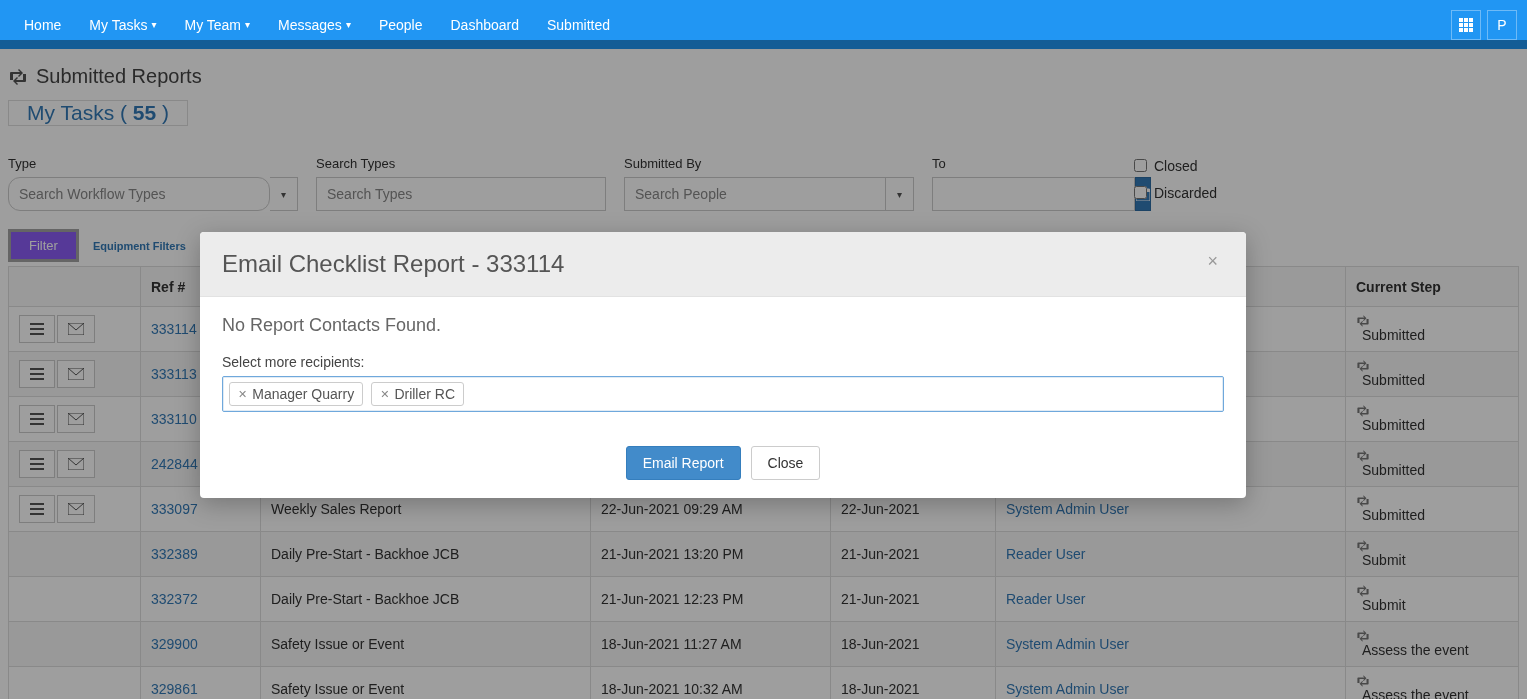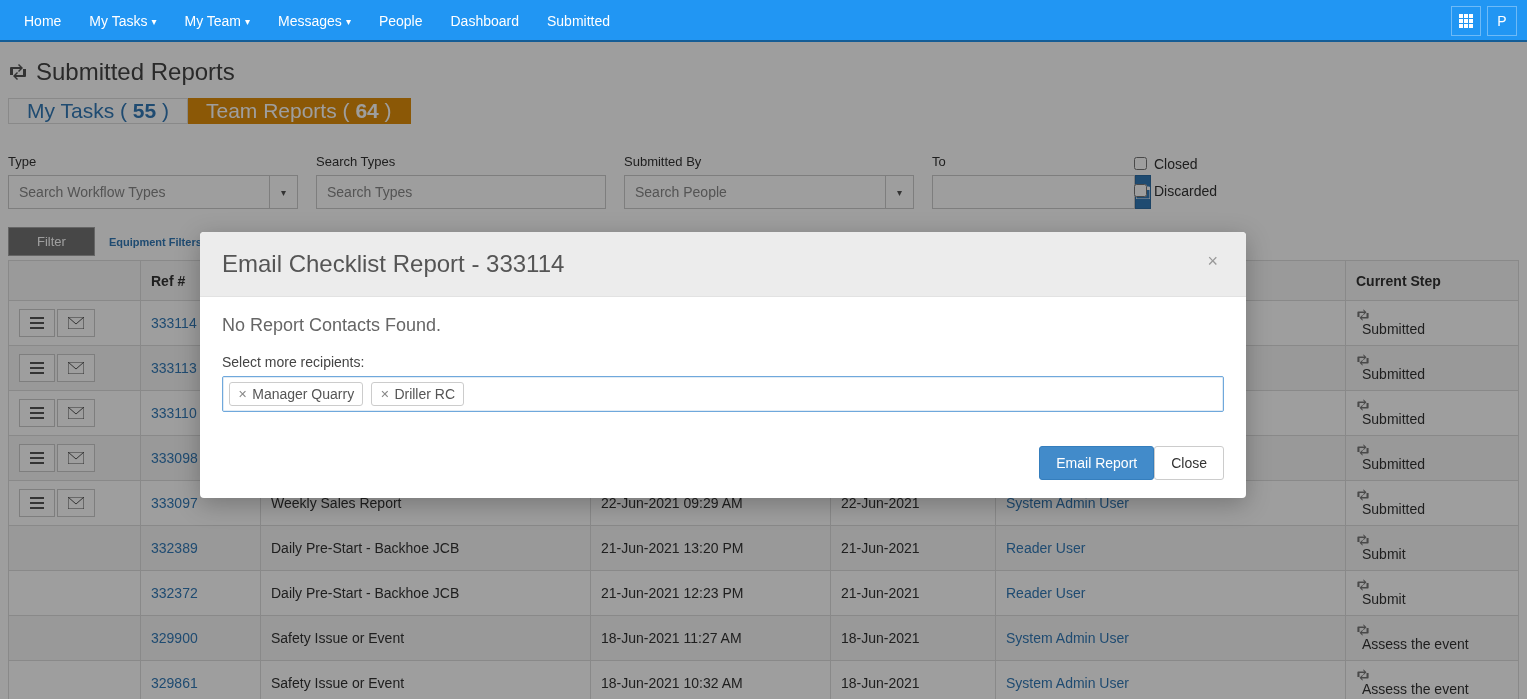--- a/index.html
+++ b/index.html
@@ -1,28 +1,28 @@
 <!DOCTYPE html>
 <html><head>
 <meta charset="utf-8">
 <style>
   * { box-sizing: border-box; }
   html, body { margin:0; padding:0; font-family: "Segoe UI", Arial, sans-serif; font-size:14px; color:#333; background:#fff; width:1527px; }
 
   
-  .navbar { background:#2196f3; height:42px; display:flex; align-items:center; padding:0 10px; color:#fff; justify-content:space-between; }
+  .navbar { background:#2196f3; height:49px; display:flex; align-items:center; padding:0 10px; color:#fff; justify-content:space-between; }
   .nav-left { display:flex; align-items:center; gap:0; }
   .nav-item { padding:0 14px; height:40px; display:flex; align-items:center; cursor:pointer; font-size:14px; color:#fff; }
   .nav-item .caret { margin-left:4px; font-size:10px; }
   .nav-right { display:flex; gap:6px; align-items:center; }
   .nav-square { width:30px; height:30px; border:1px solid rgba(255,255,255,.35); display:flex; align-items:center; justify-content:center; font-size:14px; background:transparent; color:#fff; }
 
   .page-wrap { padding:10px 8px 0 8px; }
   .page-title-row { display:flex; align-items:center; gap:8px; margin:6px 0 12px 0; }
-  .page-title-row h1 { font-size:24px; font-weight:400; color:#444; margin:0; }
+  .page-title-row h1 { font-size:20px; font-weight:400; color:#444; margin:0; }
   .retweet-icon { font-size:18px; color:#555; }
 
   
   .tabs { display:flex; border-bottom:0; margin-bottom:30px; }
   .tab { padding:0 18px; border:1px solid #ddd; background:#fff; color:#337ab7; font-size:21px; cursor:pointer; }
   .tab + .tab { border-left:none; }
   .tab.active { background:#e08e0b; color:#fff; border-color:#e08e0b; }
   .tab b { font-weight:bold; }
 
   
@@ -30,21 +30,21 @@
   .filter-col { display:flex; flex-direction:column; }
   .filter-label { font-size:13px; color:#333; margin-bottom:6px; }
   .combo { display:flex; }
   .input { height:34px; border:1px solid #ccc; padding:0 10px; font-size:14px; color:#555; background:#fff; }
   .input::placeholder { color:#888; }
   .combo-btn { width:28px; height:34px; border:1px solid #ccc; border-left:none; background:#fff; display:flex; align-items:center; justify-content:center; font-size:10px; color:#555; cursor:pointer; }
   .date-btn { width:34px; height:34px; background:#337ab7; border:1px solid #2e6da4; color:#fff; display:flex; align-items:center; justify-content:center; cursor:pointer; }
   .check-row { display:flex; align-items:center; gap:4px; margin-bottom:8px; }
 
   .filter-actions { display:flex; align-items:center; gap:14px; margin-bottom:4px; }
-  .btn-filter { background:#737373; color:#fff; border:1px solid #a3a3a3; padding:6px 28px; font-size:13px; cursor:pointer; }
+  .btn-filter { background:#8b5cf6; color:#fff; border:3px solid #a3a3a3; padding:6px 18px; font-size:13px; cursor:pointer; }
   .link-filter { color:#337ab7; font-weight:600; cursor:pointer; font-size:11px; }
 
   
   table.data { width:100%; border-collapse:collapse; margin-top:4px; }
   table.data th, table.data td { border:1px solid #ddd; padding:8px 10px; text-align:left; font-size:14px; vertical-align:middle; }
   table.data th { background:#f9f9f9; font-weight:600; color:#333; height:40px; }
   table.data tr:nth-child(odd) td { background:#fff; }
   table.data tr:nth-child(even) td { background:#f7f7f7; }
   .action-cell { white-space:nowrap; }
   .mini-btn { border:1px solid #ccc; background:#fff; padding:4px 10px; display:inline-flex; align-items:center; justify-content:center; cursor:pointer; height:28px; margin-right:2px; }
@@ -58,21 +58,21 @@
   .modal { position:absolute; left:200px; top:232px; width:1046px; background:#fff; box-shadow:0 6px 24px rgba(0,0,0,.25); border-radius:4px; overflow:hidden; }
   .modal-header { background:#ececec; padding:18px 22px; display:flex; justify-content:space-between; align-items:flex-start; border-bottom:1px solid #e2e2e2; }
   .modal-title { font-size:24px; color:#555; font-weight:400; }
   .modal-close { color:#999; font-size:18px; cursor:pointer; background:none; border:none; }
   .modal-body { padding:18px 22px 24px 22px; }
   .no-contacts { font-size:18px; color:#666; margin-bottom:18px; }
   .select-label { font-size:14px; color:#444; margin-bottom:6px; }
   .recipient-box { border:1px solid #6fa8dc; border-radius:2px; padding:4px 6px; display:flex; gap:8px; flex-wrap:wrap; min-height:36px; align-items:center; box-shadow: inset 0 0 0 1px rgba(51,122,183,.15); }
   .chip { border:1px solid #ccc; border-radius:3px; padding:3px 8px; font-size:14px; color:#555; background:#fff; display:flex; align-items:center; gap:5px; }
   .chip .x { color:#888; font-size:11px; cursor:pointer; }
-  .modal-footer { padding:10px 22px 18px; display:flex; justify-content:flex-end; }
+  .modal-footer { padding:10px 22px 18px; display:flex; justify-content:center; gap:10px; }
   .btn-primary { background:#428bca; color:#fff; border:1px solid #357ebd; padding:8px 16px; font-size:14px; border-radius:3px; cursor:pointer; }
   .btn-default { background:#fff; color:#333; border:1px solid #ccc; padding:8px 16px; font-size:14px; border-radius:3px; cursor:pointer; }
 
   
   svg { display:block; }
 </style>
 </head>
 <body>
 
 <div class="navbar">
@@ -110,28 +110,27 @@
     <span class="retweet-icon">
       <svg width="20" height="16" viewBox="0 0 20 16">
           <path d="M4 3h8l-2-2 1-1 4 4-4 4-1-1 2-2H5v6l-3 0V4a1 1 0 0 1 1-1zM16 13H8l2 2-1 1-4-4 4-4 1 1-2 2h7V5l3 0v7a1 1 0 0 1-1 1z" fill="#555"></path>
         </svg>
     </span>
     <h1>Submitted Reports</h1>
   </div>
 
   <div class="tabs" id="tabs">
       <div class="tab">My Tasks ( <b>55</b> )</div>
-      <div class="tab active">Team Reports ( <b>64</b> )</div>
     </div>
 
   <div class="filters">
     <div class="filter-col" style="width:290px">
       <span class="filter-label">Type</span>
       <div class="combo">
-        <input class="input" style="flex: 1 1 0%;" placeholder="Search Workflow Types">
+        <input class="input" style="flex: 1 1 0%; border-radius: 12px;" placeholder="Search Workflow Types">
         <div class="combo-btn">
             <span>▾</span>
           </div>
       </div>
     </div>
     <div class="filter-col" style="width:290px">
       <span class="filter-label">Search Types</span>
       <input class="input" placeholder="Search Types" style="">
     </div>
     <div class="filter-col" style="width:290px">
@@ -275,21 +274,21 @@
                 </svg>
               </span>
             </span><span class="mini-btn">
               <span>
                 <svg width="16" height="12" viewBox="0 0 16 12">
                   <rect x="0" y="0" width="16" height="12" fill="none" stroke="#555" stroke-width="1"></rect>
                   <path d="M0 0 L8 7 L16 0" fill="none" stroke="#555" stroke-width="1"></path>
                 </svg>
               </span>
             </span></td>
-          <td><span class="ref-link">333098</span></td>
+          <td><span class="ref-link">242844</span></td>
           <td></td>
           <td></td>
           <td></td>
           <td></td>
           <td class="step-cell"><span class="retweet-icon"><svg width="14" height="12" viewBox="0 0 20 16">
                 <path d="M4 3h8l-2-2 1-1 4 4-4 4-1-1 2-2H5v6l-3 0V4a1 1 0 0 1 1-1zM16 13H8l2 2-1 1-4-4 4-4 1 1-2 2h7V5l3 0v7a1 1 0 0 1-1 1z" fill="#777"></path>
               </svg></span><span>Submitted</span></td>
         </tr>
         <tr>
           <td class="action-cell"><span class="mini-btn">

